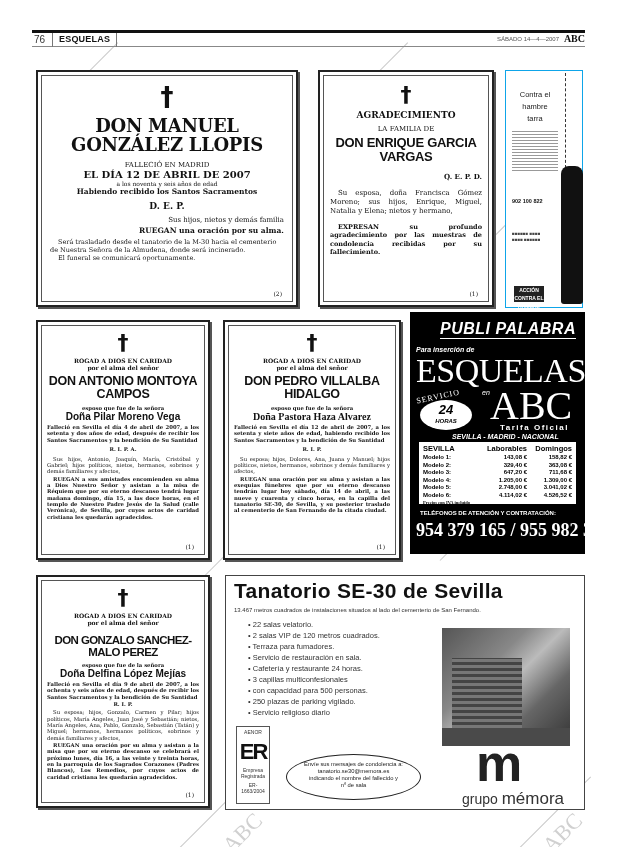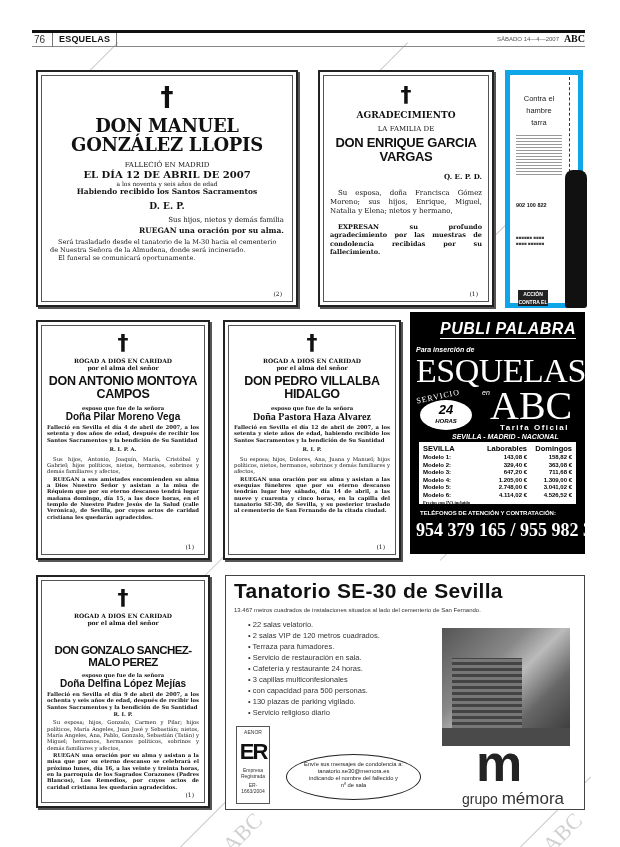--- a/index.html
+++ b/index.html
@@ -53,21 +53,21 @@
   .photo-bldg { position: absolute; left: 10px; top: 30px; width: 70px; height: 70px; background: repeating-linear-gradient(0deg, #777 0 3px, #444 3px 6px); }
   .photo-grass { position: absolute; left: 0; bottom: 0; width: 100%; height: 18px; background: #4a4a4a; }
   .phone-band { position: absolute; left: 16px; top: 9px; width: 112px; height: 26px; background: #111; color: #fff; font-size: 16px; line-height: 26px; text-align: center; letter-spacing: 0.5px; }
   .aenor { position: absolute; left: 10px; top: 150px; width: 34px; height: 78px; border: 1px solid #555; text-align: center; font-size: 5px; color: #333; padding-top: 2px; }
   .aenor .er { font-family: "Liberation Sans", sans-serif; font-weight: bold; font-size: 22px; color: #111; line-height: 1; margin: 6px 0 4px; letter-spacing: -2px; }
   .ellipse { position: absolute; left: 60px; top: 178px; width: 135px; height: 46px; border: 1px solid #222; border-radius: 50%; text-align: center; font-size: 5.8px; line-height: 7px; padding-top: 6px; color: #222; }
   .memora-m { position: absolute; left: 250px; top: 165px; font-size: 52px; font-weight: bold; line-height: 44px; color: #222; letter-spacing: -3px; }
   .memora-t { position: absolute; left: 236px; top: 213px; font-size: 14px; color: #333; white-space: nowrap; }
   .memora-t span { font-size: 14px; }
 
-  .ad-side { position: absolute; left: 505px; top: 70px; width: 78px; height: 238px; border: 5px solid #0ea5e9; background: #fff; font-family: "Liberation Sans", sans-serif; }
+  .ad-side { position: absolute; left: 505px; top: 70px; width: 78px; height: 238px; border: 1px solid #0ea5e9; background: #fff; font-family: "Liberation Sans", sans-serif; }
   .ad-head { position: absolute; left: 8px; top: 18px; width: 42px; text-align: center; font-size: 7.5px; line-height: 12px; color: #222; }
   .ad-body { position: absolute; left: 6px; top: 58px; width: 46px; height: 42px; background: repeating-linear-gradient(0deg, #555 0 1px, #fff 1px 3px); opacity: 0.6; }
   .ad-phone { position: absolute; left: 6px; top: 127px; font-size: 5.5px; font-weight: bold; color: #111; }
   .ad-bottle { position: absolute; left: 55px; top: 95px; width: 22px; height: 138px; background: #111; border-radius: 8px 8px 3px 3px; }
   .ad-neck { position: absolute; left: 59px; top: 2px; width: 10px; height: 95px; border-left: 1px dashed #333; }
   .ad-logo { position: absolute; left: 8px; top: 215px; width: 30px; height: 16px; background: #222; color: #fff; font-size: 5px; text-align: center; font-weight: bold; line-height: 8px; }
   .ad-small { position: absolute; left: 6px; top: 160px; width: 40px; font-size: 4.5px; color: #444; line-height: 6px; }
 
   .wm { position: absolute; color: rgba(120,120,120,0.35); font-family: "Liberation Serif", serif; font-size: 22px; transform: rotate(-45deg); pointer-events: none; }
   .wm-line { position: absolute; height: 1px; background: rgba(100,100,100,0.35); transform-origin: left center; transform: rotate(-45deg); pointer-events: none; }
@@ -221,21 +221,21 @@
   </div>
   <div class="tel-label">TELÉFONOS DE ATENCIÓN Y CONTRATACIÓN:</div>
   <div class="tel">954 379 165 / 955 982 315</div>
 </div>
 
 <div class="box" style="left:36px;top:575px;width:174px;height:233px;">
   <div class="box-inner" style="padding:3px 5px;">
     <div class="cross" style="font-size:22px;margin-top:3px;">†</div>
     <div class="smallcap" style="margin-top:4px;">ROGAD A DIOS EN CARIDAD</div>
     <div class="smallcap">por el alma del señor</div>
-    <div class="name" style="font-size:11.5px;margin-top:17px;letter-spacing:-0.6px;">DON GONZALO SANCHEZ-MALO PEREZ</div>
+    <div class="name" style="font-size:11.5px;margin-top:7px;letter-spacing:-0.6px;">DON GONZALO SANCHEZ-MALO PEREZ</div>
     <div class="tiny b" style="margin-top:3px;">esposo que fue de la señora</div>
     <div class="b" style="font-family:'Liberation Sans',sans-serif;font-size:10px;">Doña Delfina López Mejías</div>
     <div class="tiny b just" style="margin-top:2px;">Falleció en Sevilla el día 9 de abril de 2007, a los ochenta y seis años de edad, después de recibir los Santos Sacramentos y la bendición de Su Santidad</div>
     <div class="tiny b" style="margin-top:1px;">R. I. P.</div>
     <div class="tiny just" style="margin-top:2px;text-indent:6px;">Su esposa; hijos, Gonzalo, Carmen y Pilar; hijos políticos, María Angeles, Juan José y Sebastián; nietos, María Angeles, Ana, Pablo, Gonzalo, Sebastián (Tatán) y Miguel; hermanos, hermanos políticos, sobrinos y demás familiares y afectos,</div>
     <div class="tiny b just" style="margin-top:1px;text-indent:6px;">RUEGAN una oración por su alma y asistan a la misa que por su eterno descanso se celebrará el próximo lunes, día 16, a las veinte y treinta horas, en la parroquia de los Sagrados Corazones (Padres Blancos), Los Remedios, por cuyos actos de caridad cristiana les quedarán agradecidos.</div>
     <span class="ref">(1)</span>
   </div>
 </div>
 
@@ -243,21 +243,21 @@
   <div class="tana-title">Tanatorio SE-30 de Sevilla</div>
   <div class="tana-sub">13.467 metros cuadrados de instalaciones situados al lado del cementerio de San Fernando.</div>
   <ul class="tana-list">
     <li>22 salas velatorio.</li>
     <li>2 salas VIP de 120 metros cuadrados.</li>
     <li>Terraza para fumadores.</li>
     <li>Servicio de restauración en sala.</li>
     <li>Cafetería y restaurante 24 horas.</li>
     <li>3 capillas multiconfesionales</li>
     <li>con capacidad para 500 personas.</li>
-    <li>130 plazas de parking vigilado.</li>
+    <li>250 plazas de parking vigilado.</li>
     <li>Servicio religioso diario</li>
   </ul>
   <div class="photo">
     <div class="photo-bldg"></div>
     <div class="photo-grass"></div>
   </div>
   <div class="aenor">
     <div>AENOR</div>
     <div class="er">ER</div>
     <div>Empresa Registrada</div>

